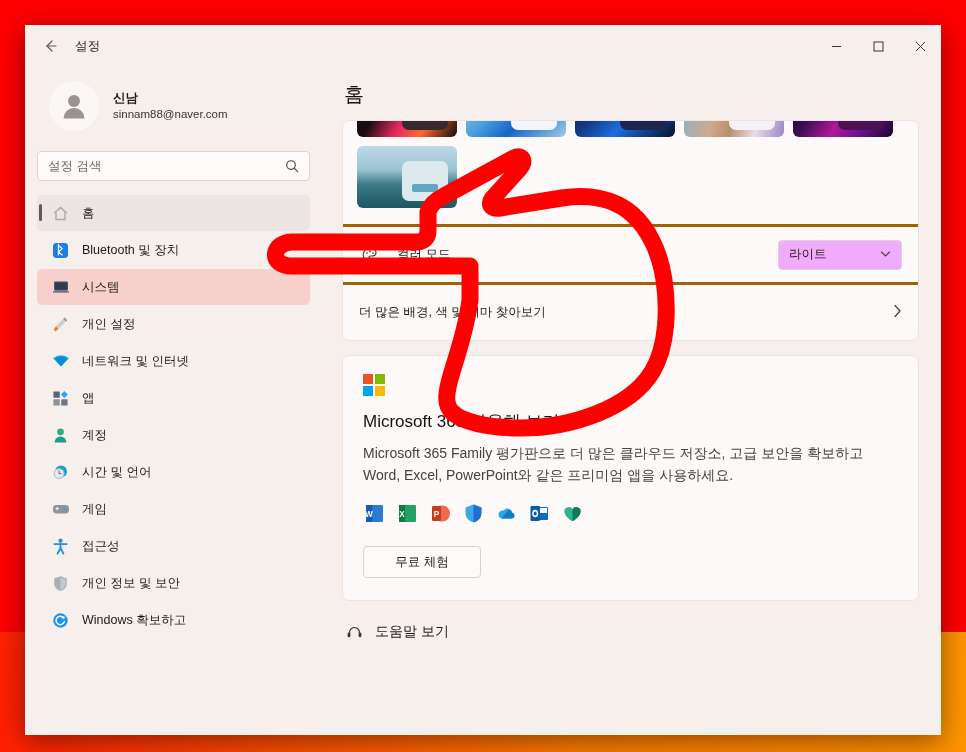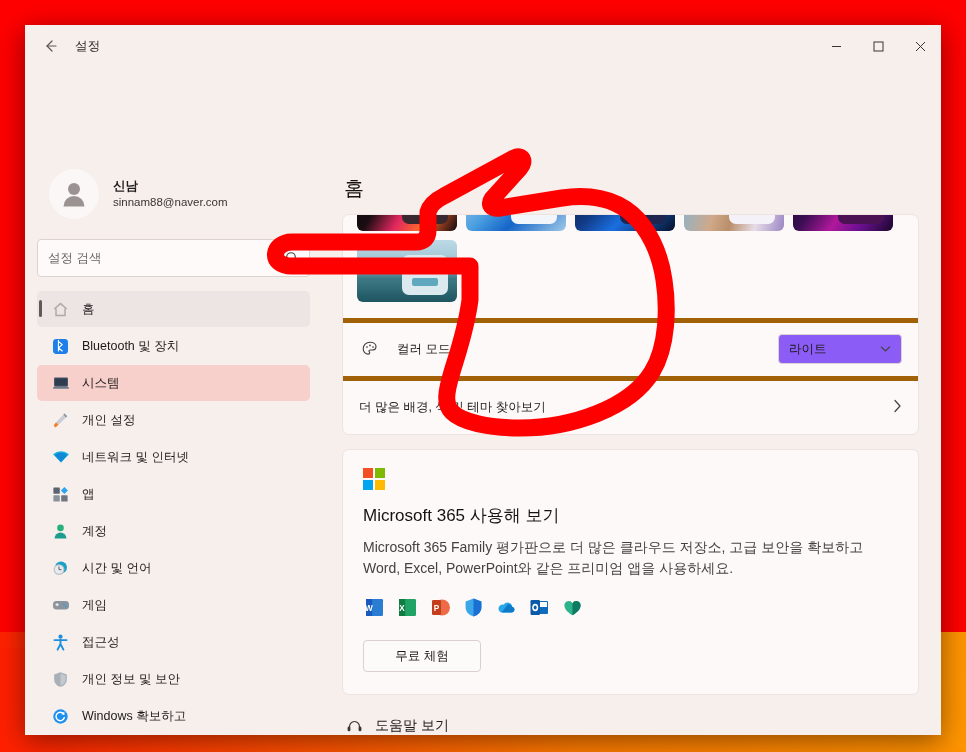--- a/index.html
+++ b/index.html
@@ -68,21 +68,21 @@
   }
   .wincontrols { margin-left: auto; display: flex; height: 42px; }
   .wc {
     width: 42px; height: 42px;
     display: flex; align-items: center; justify-content: center;
     color: #3a3533;
   }
   .wc svg { display: block; }
 
   
-  #body { flex: 1; display: flex; min-height: 0; position: relative; align-items: flex-end; }
+  #body { flex: 1; display: flex; min-height: 0; position: relative; }
 
   
   #sidebar {
     width: 297px;
     flex: 0 0 297px;
     padding: 0 12px;
     background: transparent;
     overflow: hidden;
   }
   #account {
@@ -95,21 +95,21 @@
     background: #FBF7F6;
     display: flex; align-items: center; justify-content: center;
     flex: 0 0 50px;
   }
   #avatar svg { display:block; }
   #acct-name { font-size: 12.5px; font-weight: bold; color: #201c1b; line-height: 1.35; }
   #acct-mail { font-size: 11.5px; color: #3a3533; line-height: 1.35; }
 
   #searchbox {
     margin: 10px 0 14px 0;
-    height: 38px;
+    height: 30px;
     background: #FDFAF9;
     border: 1px solid #DCD3D0;
     border-radius: 4px;
     display: flex; align-items: center;
     padding: 0 10px;
   }
   #search-input {
     flex: 1;
     border: none; outline: none; background: transparent;
     font-family: "Liberation Sans", sans-serif;
@@ -190,32 +190,32 @@
     display: flex; align-items: flex-end; justify-content: center;
     padding-bottom: 9px;
   }
   .thumb .tbar { width: 26px; height: 8px; border-radius: 2px; }
 
   
   .srow {
     height: 58px;
     display: flex; align-items: center;
     padding: 12px 16px;
-    border-top: 5px solid #a16207;
+    border-top: 3px solid #a16207;
   }
   .srow:first-child { border-top: none; }
   .srow .licon { width: 22px; flex: 0 0 22px; display:flex; align-items:center; justify-content:center; color:#46403e; }
   .srow .ltext { font-size: 12.5px; color: #1d1918; margin-left: 16px; }
   .srow .rt { margin-left: auto; display: flex; align-items: center; }
 
   #colormode-select {
     width: 124px; height: 30px;
     border: 1px solid #DDD4D1;
     border-radius: 4px;
-    background: #8b5cf6;
+    background: #f0abfc;
     display: flex; align-items: center;
     padding: 0 10px;
     font-size: 12.5px; color: #1d1918;
   }
   #colormode-select .chev { margin-left: auto; color:#4a4442; font-size: 10px; }
 
   .chev-right { color: #45403e; font-size: 14px; }
 
   
   #m365-card { padding: 18px 20px 22px 20px; }

